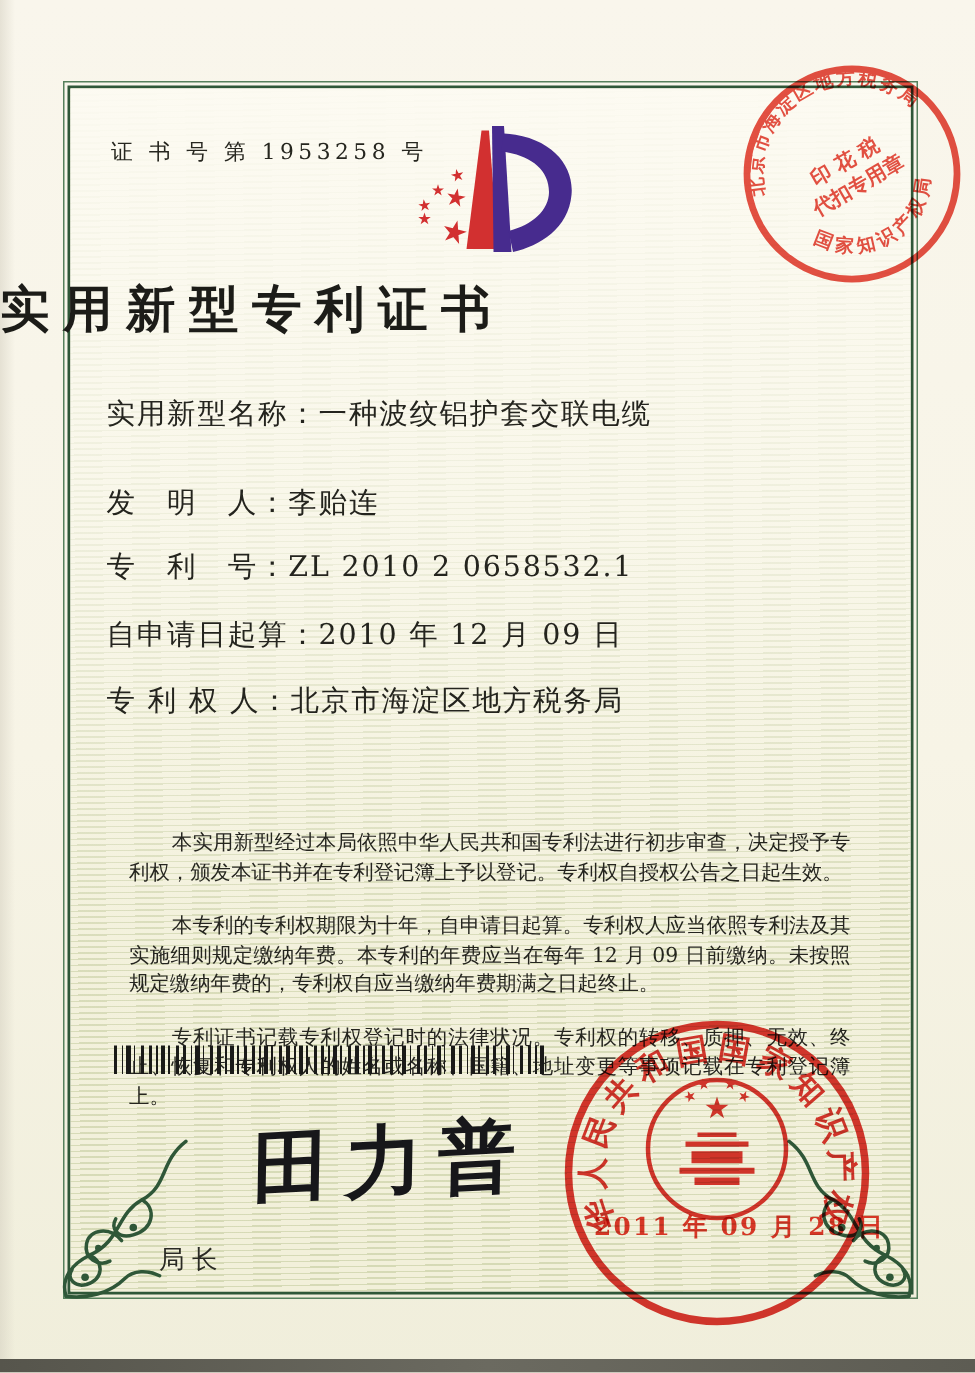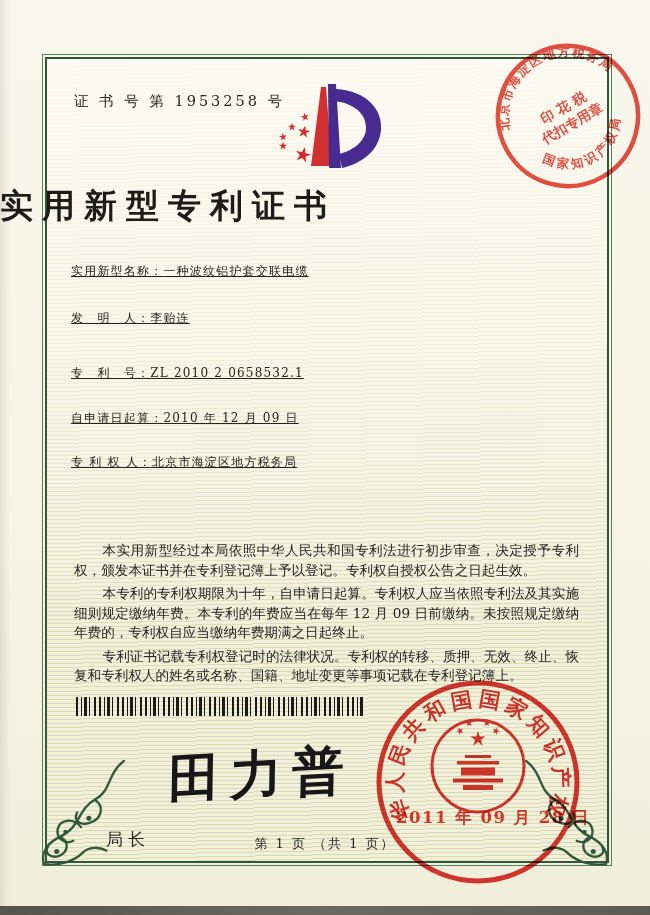--- a/index.html
+++ b/index.html
@@ -16,26 +16,26 @@
   .texture{position:absolute;inset:0;
     background-image:
       linear-gradient(180deg,rgba(253,251,243,0.95) 0%,rgba(253,251,243,0.6) 38%,rgba(253,251,243,0.08) 72%,rgba(250,249,238,0) 100%),
       repeating-linear-gradient(179deg,rgba(148,166,96,0.30) 0px,rgba(148,166,96,0.30) 1px,rgba(245,243,222,0) 1px,rgba(245,243,222,0) 4px);
     background-color:#f2f0da;}
   
   .cert-no{position:absolute;left:74px;top:92px;z-index:2;font-size:14.5px;
     letter-spacing:3px;color:#26261f;}
   .title{position:absolute;left:0;right:0;top:184px;z-index:2;text-align:left;
     font-size:33px;font-weight:700;letter-spacing:9px;color:#1c1c18;}
-  .field{position:absolute;left:71px;z-index:2;font-size:12px;color:#24241e;
-    letter-spacing:1.2px;white-space:nowrap;text-decoration:underline;}
-  .f0{top:263px}.f1{top:310px}.f2{top:365px}.f3{top:410px}.f4{top:454px}.f5{top:499px}
+  .field{position:absolute;left:71px;z-index:2;font-size:19px;color:#24241e;
+    letter-spacing:1.2px;white-space:nowrap;}
+  .f0{top:263px}.f1{top:322px}.f2{top:365px}.f3{top:410px}.f4{top:454px}.f5{top:499px}
   .body-text{position:absolute;left:70px;top:537px;width:513px;z-index:2;
     font-size:13.6px;line-height:19.5px;color:#25251f;text-align:justify;}
-  .body-text p{margin:4px;text-indent:2.1em;}
+  .body-text p{margin:16px;text-indent:2.1em;}
   
   .barcode{position:absolute;left:76px;top:697px;width:288px;height:19px;z-index:2;
     background-image:repeating-linear-gradient(90deg,
       #1a1a18 0px,#1a1a18 2px,transparent 2px,transparent 5px,
       #1a1a18 5px,#1a1a18 6px,transparent 6px,transparent 8px,
       #1a1a18 8px,#1a1a18 11px,transparent 11px,transparent 13px,
       #1a1a18 13px,#1a1a18 14px,transparent 14px,transparent 18px,
       #1a1a18 18px,#1a1a18 20px,transparent 20px,transparent 23px);}
   
   .director-label{position:absolute;left:106px;top:783px;z-index:2;font-size:17px;
@@ -176,16 +176,15 @@
       <path d="M52,72 C44,62 30,64 28,74 C26,84 36,90 44,86"></path>
       <path d="M14,110 C28,112 44,108 54,98 C60,92 70,92 78,96"></path>
     </g>
     <g fill="#2f5738">
       <circle cx="60" cy="63" r="2.6"></circle>
         <circle cx="27" cy="97" r="2.6"></circle>
         <circle cx="36" cy="77" r="2.2"></circle>
     </g>
   </svg>
 
-  <div class="page-footer">第 1 页 （共 1 页）</div>
 
   <div class="scan-edge-bottom"></div>
 </div>
 
 </body></html>

